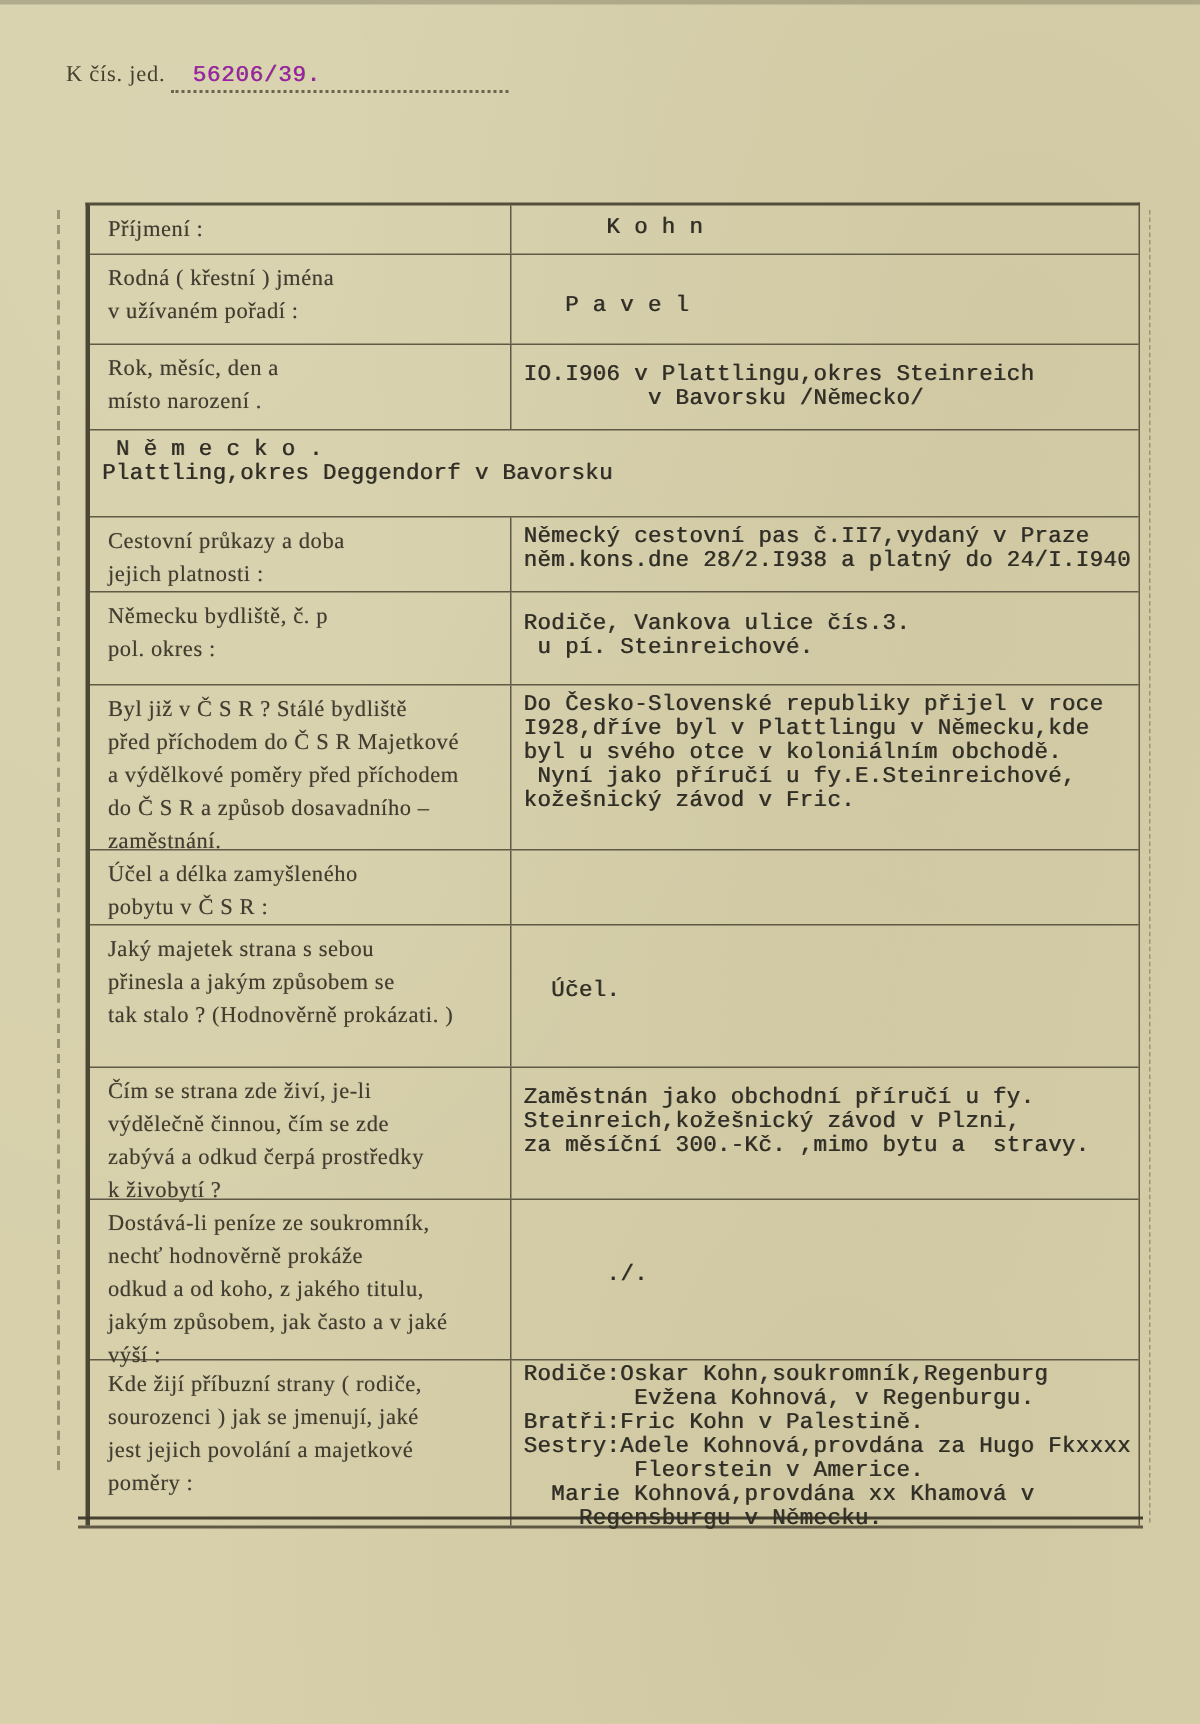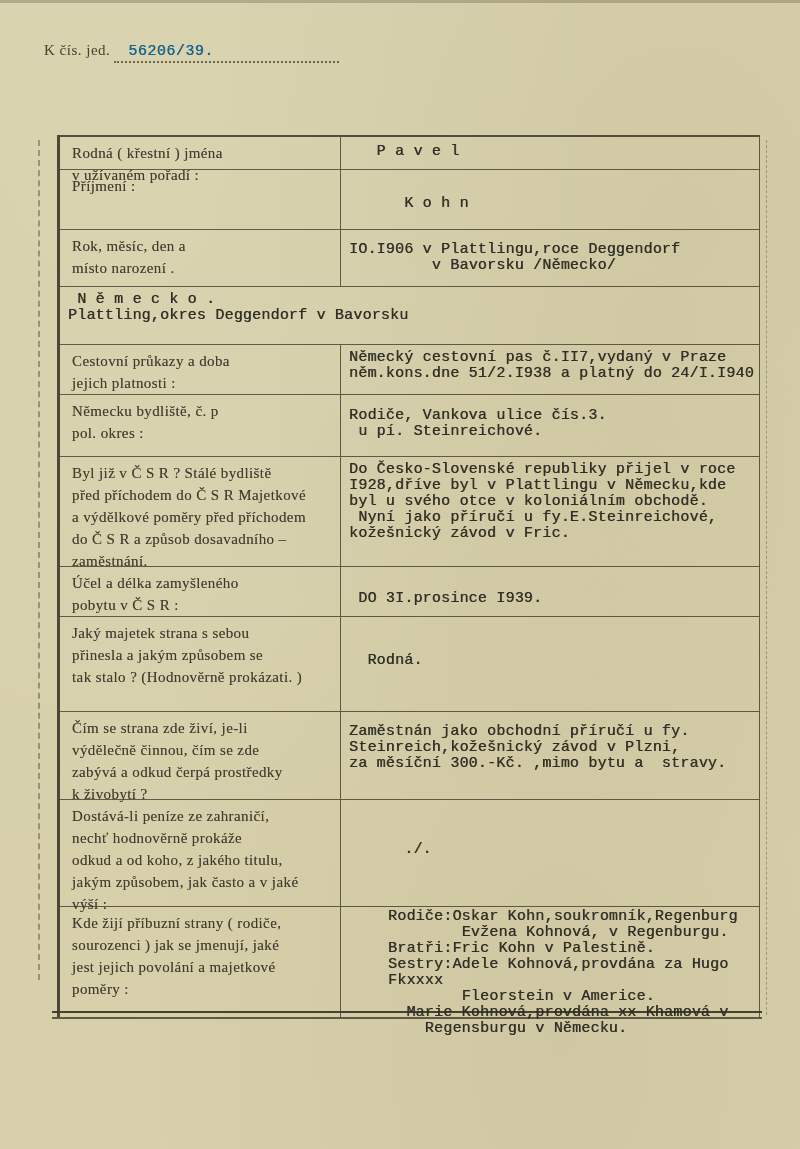--- a/index.html
+++ b/index.html
@@ -15,31 +15,31 @@
   }
   
   .scan-edge{position:absolute;top:0;left:0;width:100%;height:3px;background:rgba(60,55,40,0.25);}
   
   .margin-dashes{position:absolute;left:38px;top:140px;height:840px;width:0;border-left:2px dashed rgba(75,68,50,0.45);}
   
   .right-dashes{position:absolute;left:766px;top:140px;height:875px;width:0;border-left:1px dashed rgba(75,68,50,0.40);}
 
   .ref-line{position:absolute;left:44px;top:42px;font-size:15px;letter-spacing:0.5px;color:#46412f;white-space:nowrap;}
   .ref-leader{display:inline-block;min-width:205px;border-bottom:2px dotted rgba(70,64,46,0.75);margin-left:4px;padding:0 6px 1px 14px;}
-  .typed{font-family:"Liberation Mono","DejaVu Sans Mono",monospace;color:#0369a1;text-shadow:0.5px 0 0 rgba(48,46,38,0.65);}
+  .typed{font-family:"Liberation Mono","DejaVu Sans Mono",monospace;color:#a21caf;text-shadow:0.5px 0 0 rgba(48,46,38,0.65);}
 
   .form-table{
     position:absolute;left:57px;top:135px;width:703px;box-sizing:border-box;
     border-left:3px solid rgba(62,57,41,0.9);
     border-top:2px solid rgba(62,57,41,0.85);
     border-right:1px solid rgba(62,57,41,0.8);
     background:transparent;
   }
   .row{display:flex;border-bottom:1px solid rgba(62,57,41,0.78);box-sizing:border-box;}
-  .row:last-child{border-bottom:none;gap:39px;}
+  .row:last-child{border-bottom:none;}
   .label{
     width:281px;box-sizing:border-box;flex:none;
     border-right:1px solid rgba(62,57,41,0.78);
     padding:5px 6px 0 12px;
     font-size:15px;line-height:22px;letter-spacing:0.4px;
     color:#413c2f;white-space:pre-line;
     text-shadow:0 0 0.5px rgba(65,60,47,0.5);
   }
   .value{
     flex:1;box-sizing:border-box;
@@ -91,43 +91,43 @@
 <div class="right-dashes"></div>
 
 <div class="ref-line">
   <span>K čís. jed.</span><span class="ref-leader"><span class="typed">56206/39.</span></span>
 </div>
 
 <div class="bottom-rule"></div>
 
 <div class="form-table">
   <div class="row">
+    <div class="label">Příjmení :</div>
+    <div class="value">      K o h n</div>
+  </div>
+  <div class="row">
     <div class="label">Rodná ( křestní ) jména
 v užívaném pořadí :</div>
     <div class="value">   P a v e l</div>
   </div>
   <div class="row">
-    <div class="label">Příjmení :</div>
-    <div class="value">      K o h n</div>
-  </div>
-  <div class="row">
     <div class="label">Rok, měsíc, den a
 místo narození .</div>
-    <div class="value">IO.I906 v Plattlingu,roce Deggendorf
+    <div class="value">IO.I906 v Plattlingu,okres Steinreich
          v Bavorsku /Německo/</div>
   </div>
   <div class="row">
     <div class="value"> N ě m e c k o .
 Plattling,okres Deggendorf v Bavorsku</div>
   </div>
   <div class="row">
     <div class="label">Cestovní průkazy a doba
 jejich platnosti :</div>
     <div class="value">Německý cestovní pas č.II7,vydaný v Praze
-něm.kons.dne 51/2.I938 a platný do 24/I.I940</div>
+něm.kons.dne 28/2.I938 a platný do 24/I.I940</div>
   </div>
   <div class="row">
     <div class="label">Německu bydliště, č. p
 pol. okres :</div>
     <div class="value">Rodiče, Vankova ulice čís.3.
  u pí. Steinreichové.</div>
   </div>
   <div class="row">
     <div class="label">Byl již v Č S R ? Stálé bydliště
 před příchodem do Č S R Majetkové
@@ -136,39 +136,38 @@
 zaměstnání.</div>
     <div class="value">Do Česko-Slovenské republiky přijel v roce
 I928,dříve byl v Plattlingu v Německu,kde
 byl u svého otce v koloniálním obchodě.
  Nyní jako příručí u fy.E.Steinreichové,
 kožešnický závod v Fric.</div>
   </div>
   <div class="row">
     <div class="label">Účel a délka zamyšleného
 pobytu v Č S R :</div>
-    <div class="value"> DO 3I.prosince I939.</div>
   </div>
   <div class="row">
     <div class="label">Jaký majetek strana s sebou
 přinesla a jakým způsobem se
 tak stalo ? (Hodnověrně prokázati. )</div>
-    <div class="value">  Rodná.</div>
+    <div class="value">  Účel.</div>
   </div>
   <div class="row">
     <div class="label">Čím se strana zde živí, je-li
 výdělečně činnou, čím se zde
 zabývá a odkud čerpá prostředky
 k živobytí ?</div>
     <div class="value">Zaměstnán jako obchodní příručí u fy.
 Steinreich,kožešnický závod v Plzni,
 za měsíční 300.-Kč. ,mimo bytu a  stravy.</div>
   </div>
   <div class="row">
-    <div class="label">Dostává-li peníze ze zahraničí,
+    <div class="label">Dostává-li peníze ze soukromník,
 nechť hodnověrně prokáže
 odkud a od koho, z jakého titulu,
 jakým způsobem, jak často a v jaké
 výší :</div>
     <div class="value">      ./.</div>
   </div>
   <div class="row">
     <div class="label">Kde žijí příbuzní strany ( rodiče,
 sourozenci ) jak se jmenují, jaké
 jest jejich povolání a majetkové

